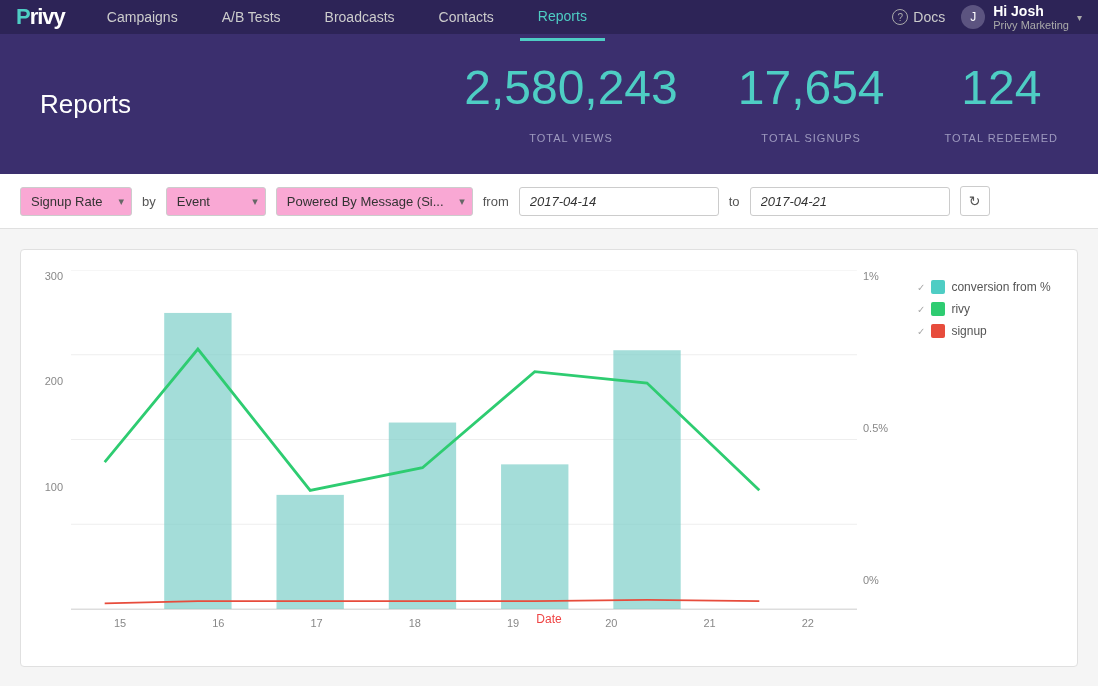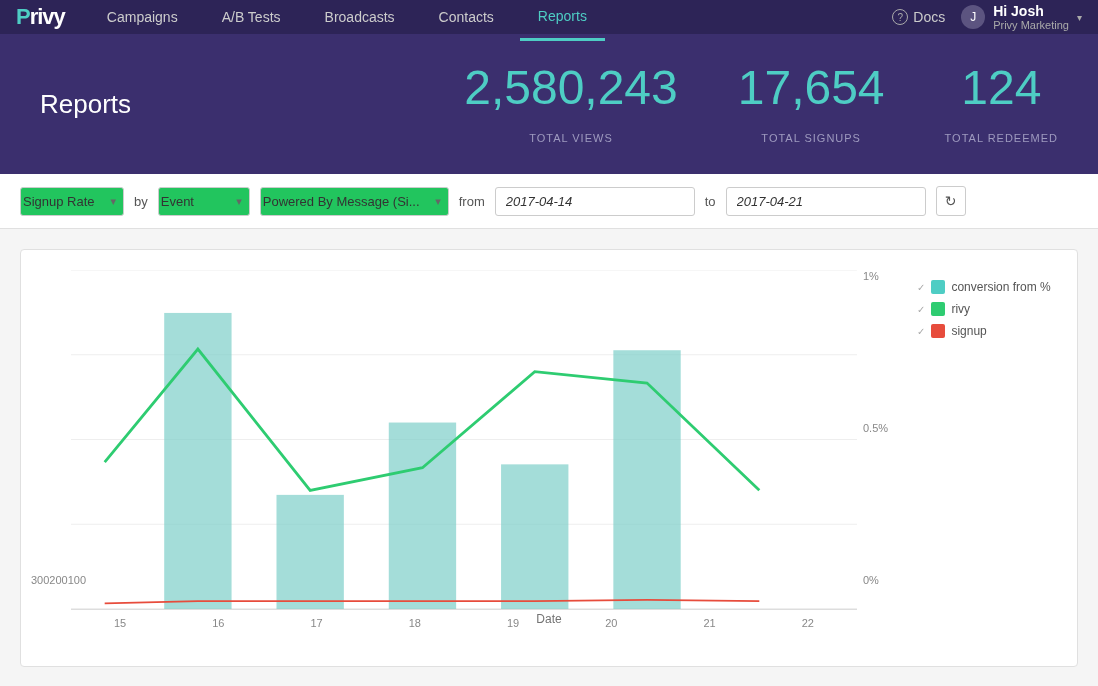--- a/index.html
+++ b/index.html
@@ -99,24 +99,24 @@
       background: #fff;
       border-bottom: 1px solid #e0e0e0;
       padding: 12px 20px;
       display: flex;
       align-items: center;
       gap: 10px;
     }
     .filter-select {
       border: 1px solid #ccc;
       border-radius: 3px;
-      padding: 6px 28px 6px 2px;
+      padding: 6px 28px 6px 10px;
       font-size: 13px;
       color: #333;
-      background: #22c55e;
+      background: #f9a8d4;
       appearance: none;
       cursor: pointer;
       position: relative;
     }
     .select-wrapper {
       position: relative;
       display: inline-block;
     }
     .select-wrapper::after {
       content: '▾';
@@ -159,21 +159,21 @@
       margin: 20px;
       background: #fff;
       border: 1px solid #e0e0e0;
       border-radius: 4px;
       padding: 20px 10px 40px 10px;
       position: relative;
     }
     .chart-y-axis {
       width: 40px;
       display: flex;
-      flex-direction: row;
+      flex-direction: column;
       justify-content: space-between;
       align-items: flex-end;
       padding-right: 8px;
       font-size: 11px;
       color: #888;
       padding-bottom: 24px;
     }
     .chart-main {
       flex: 1;
       position: relative;
@@ -210,21 +210,21 @@
       font-size: 10px;
     }
     .legend-color {
       width: 14px;
       height: 14px;
       border-radius: 2px;
     }
     .chart-x-title {
       text-align: center;
       font-size: 12px;
-      color: #737373;
+      color: #ef4444;
       margin-top: 2px;
     }
 
     svg.chart-svg {
       width: 100%;
       height: 100%;
     }
 
     .question-icon {
       width: 16px;

